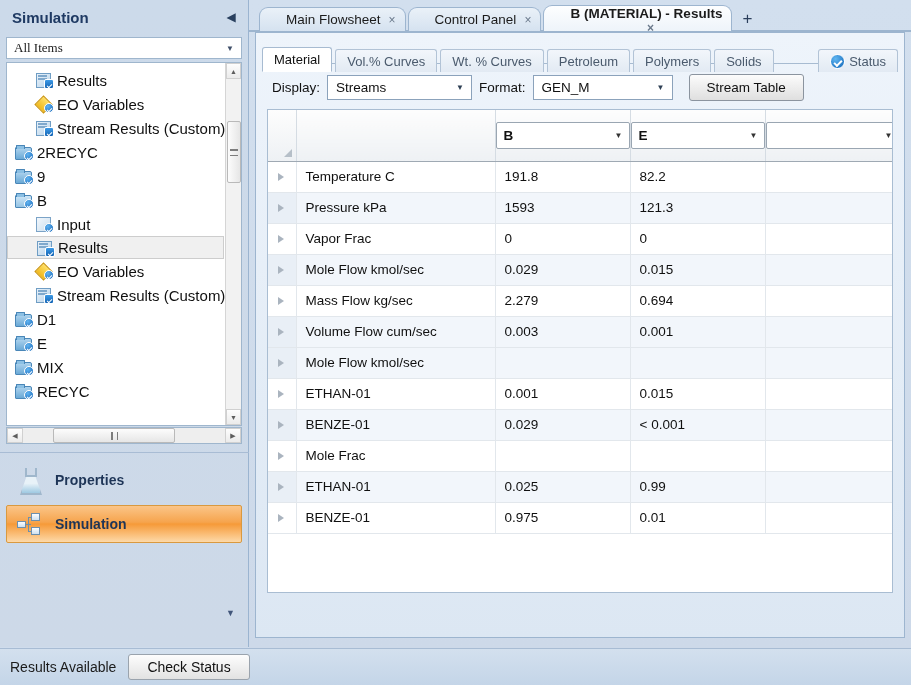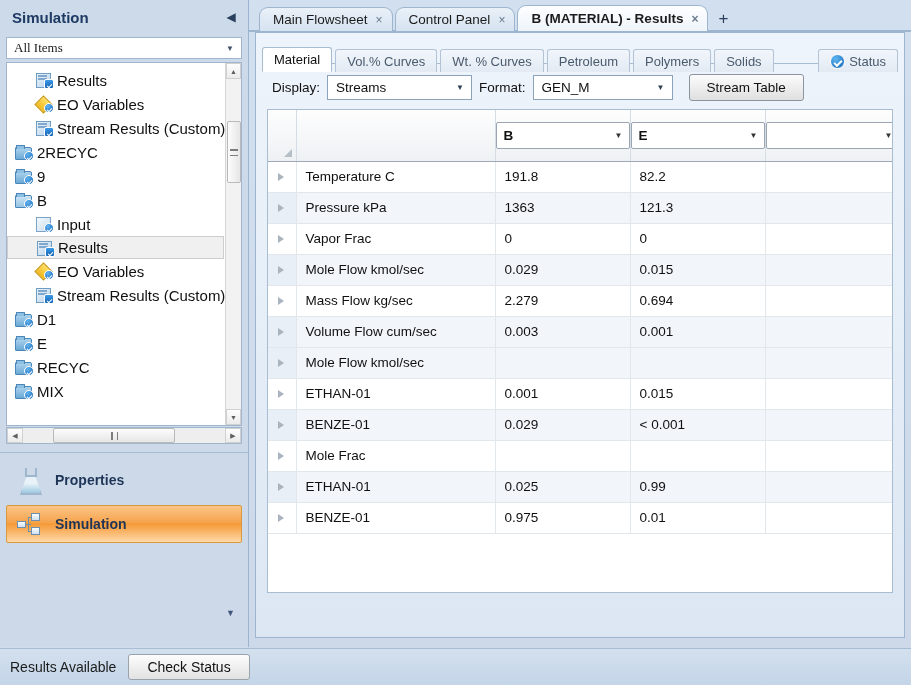--- a/index.html
+++ b/index.html
@@ -233,29 +233,29 @@
     position:absolute; left:249px; top:0; width:662px; height:648px;
     background: linear-gradient(to bottom,#d2dfee,#cdd9e9);
   }
   
   #doctabs {
     position:absolute; left:0; top:4px; height:27px; right:0;
     display:flex; align-items:flex-end; padding-left:10px;
   }
   .dtab {
     height:24px; display:flex; align-items:center;
-    padding:0 9px 0 13px; margin-right:2px;
+    padding:0 9px 0 26px; margin-right:2px;
     background: linear-gradient(to bottom,#eaf1f8,#d5e2f0);
     border:1px solid #9db5cf; border-bottom:none;
     border-radius:9px 9px 0 0; font-size:13.5px; color:#1b1b1b;
     cursor:pointer; position:relative;
   }
   .dtab.active {
     background: linear-gradient(to bottom,#fdfeff,#eef4fa);
-    font-weight:bold; height:26px; z-index:3;
+    font-weight:bold; height:26px; z-index:3;flex-direction:column;
   }
   .dtab .x {
     margin-left:8px; font-size:12px; color:#6b7a8c; cursor:pointer;
   }
   #tab-add {
     margin-left:4px; font-size:17px; color:#2b3f5c; cursor:pointer;
     padding:0 4px 2px;
   }
   #doctabs-line {
     position:absolute; left:0; right:0; top:30px; height:2px;
@@ -472,27 +472,27 @@
           <div class="tnode indent1">
             <span class="ico folder">
               <span class="badge"></span>
             </span>
             <span class="lbl">E</span>
           </div>
           <div class="tnode indent1">
             <span class="ico folder">
               <span class="badge"></span>
             </span>
-            <span class="lbl">RECYC</span>
+            <span class="lbl">MIX</span>
           </div>
           <div class="tnode indent1">
             <span class="ico folder">
               <span class="badge"></span>
             </span>
-            <span class="lbl">MIX</span>
+            <span class="lbl">RECYC</span>
           </div>
         </div>
       <div class="vscroll">
         <div class="vs-up">▲</div>
         <div class="vs-thumb"></div>
         <div class="vs-dn">▼</div>
       </div>
     </div>
 
     <div id="hscroll">
@@ -618,21 +618,21 @@
               <tr class="even">
                 <td class="rowhdr"></td>
                 <td class="label">Temperature C</td>
                 <td class="val">191.8</td>
                 <td class="val">82.2</td>
                 <td class="val"></td>
               </tr>
               <tr class="odd">
                 <td class="rowhdr"></td>
                 <td class="label">Pressure kPa</td>
-                <td class="val">1363</td>
+                <td class="val">1593</td>
                 <td class="val">121.3</td>
                 <td class="val"></td>
               </tr>
               <tr class="even">
                 <td class="rowhdr"></td>
                 <td class="label">Vapor Frac</td>
                 <td class="val">0</td>
                 <td class="val">0</td>
                 <td class="val"></td>
               </tr>

